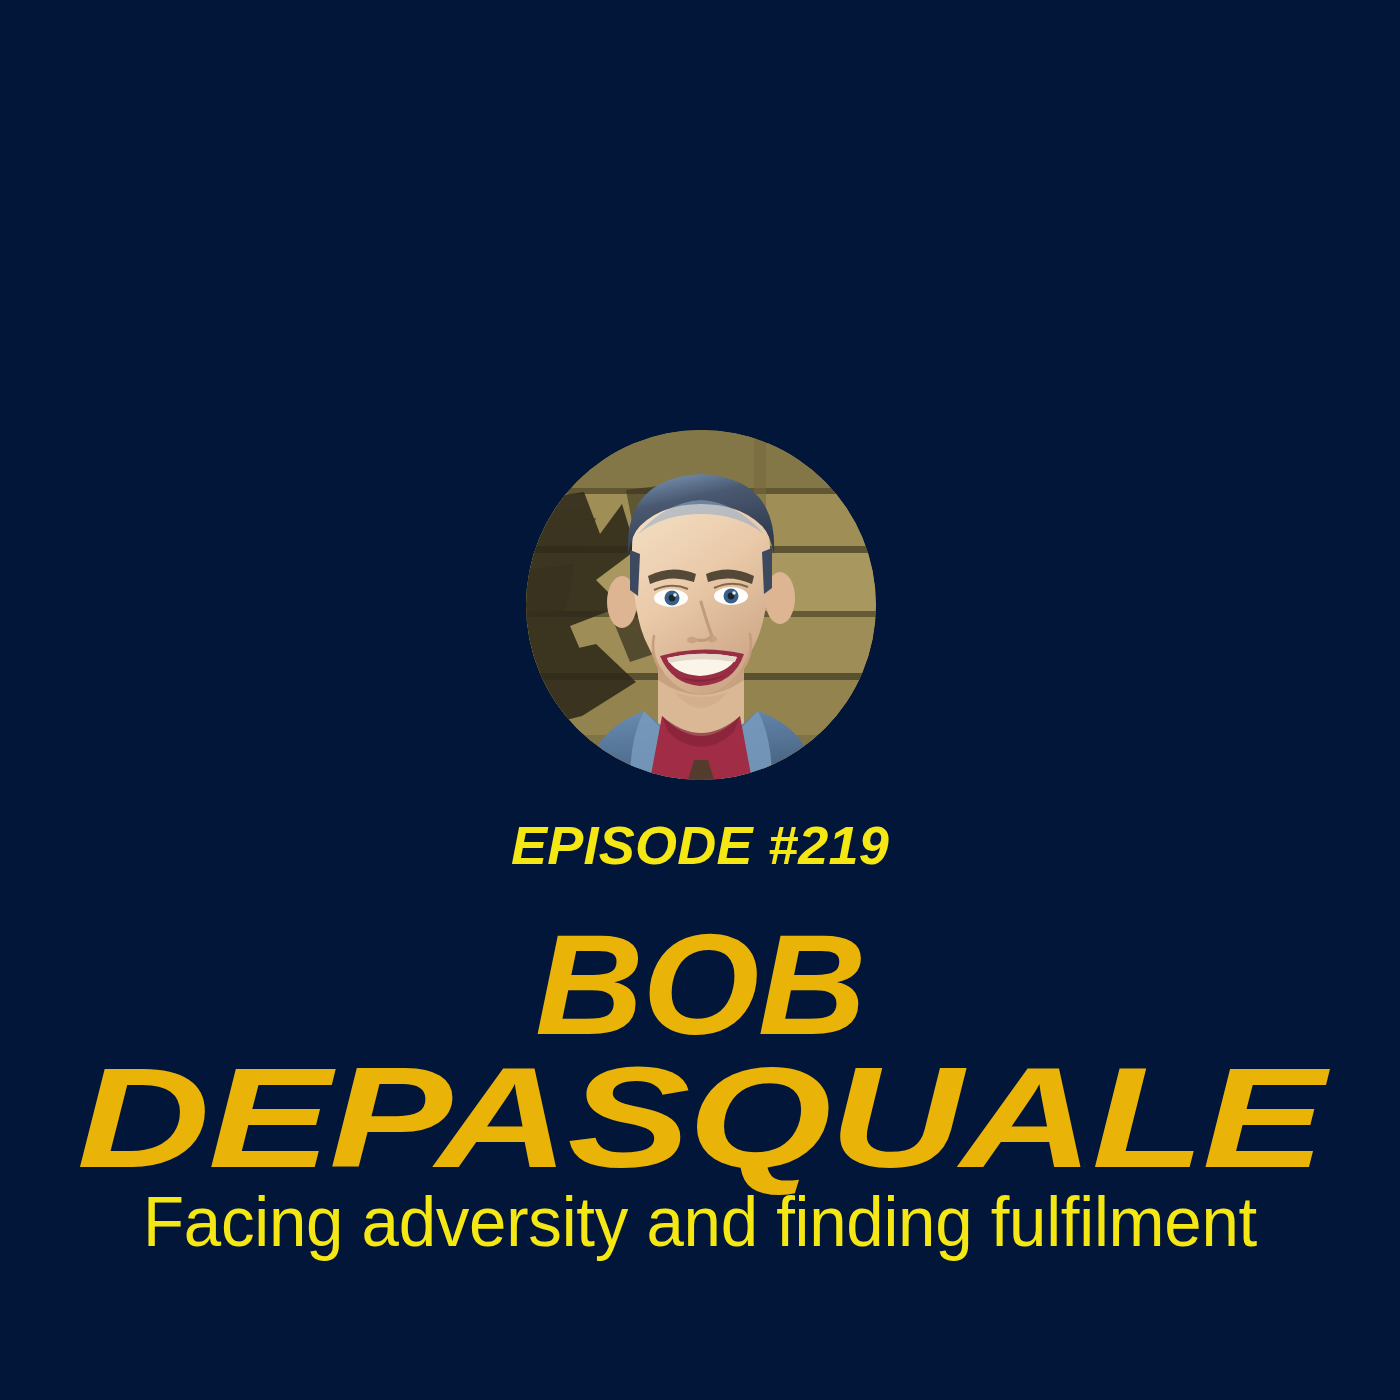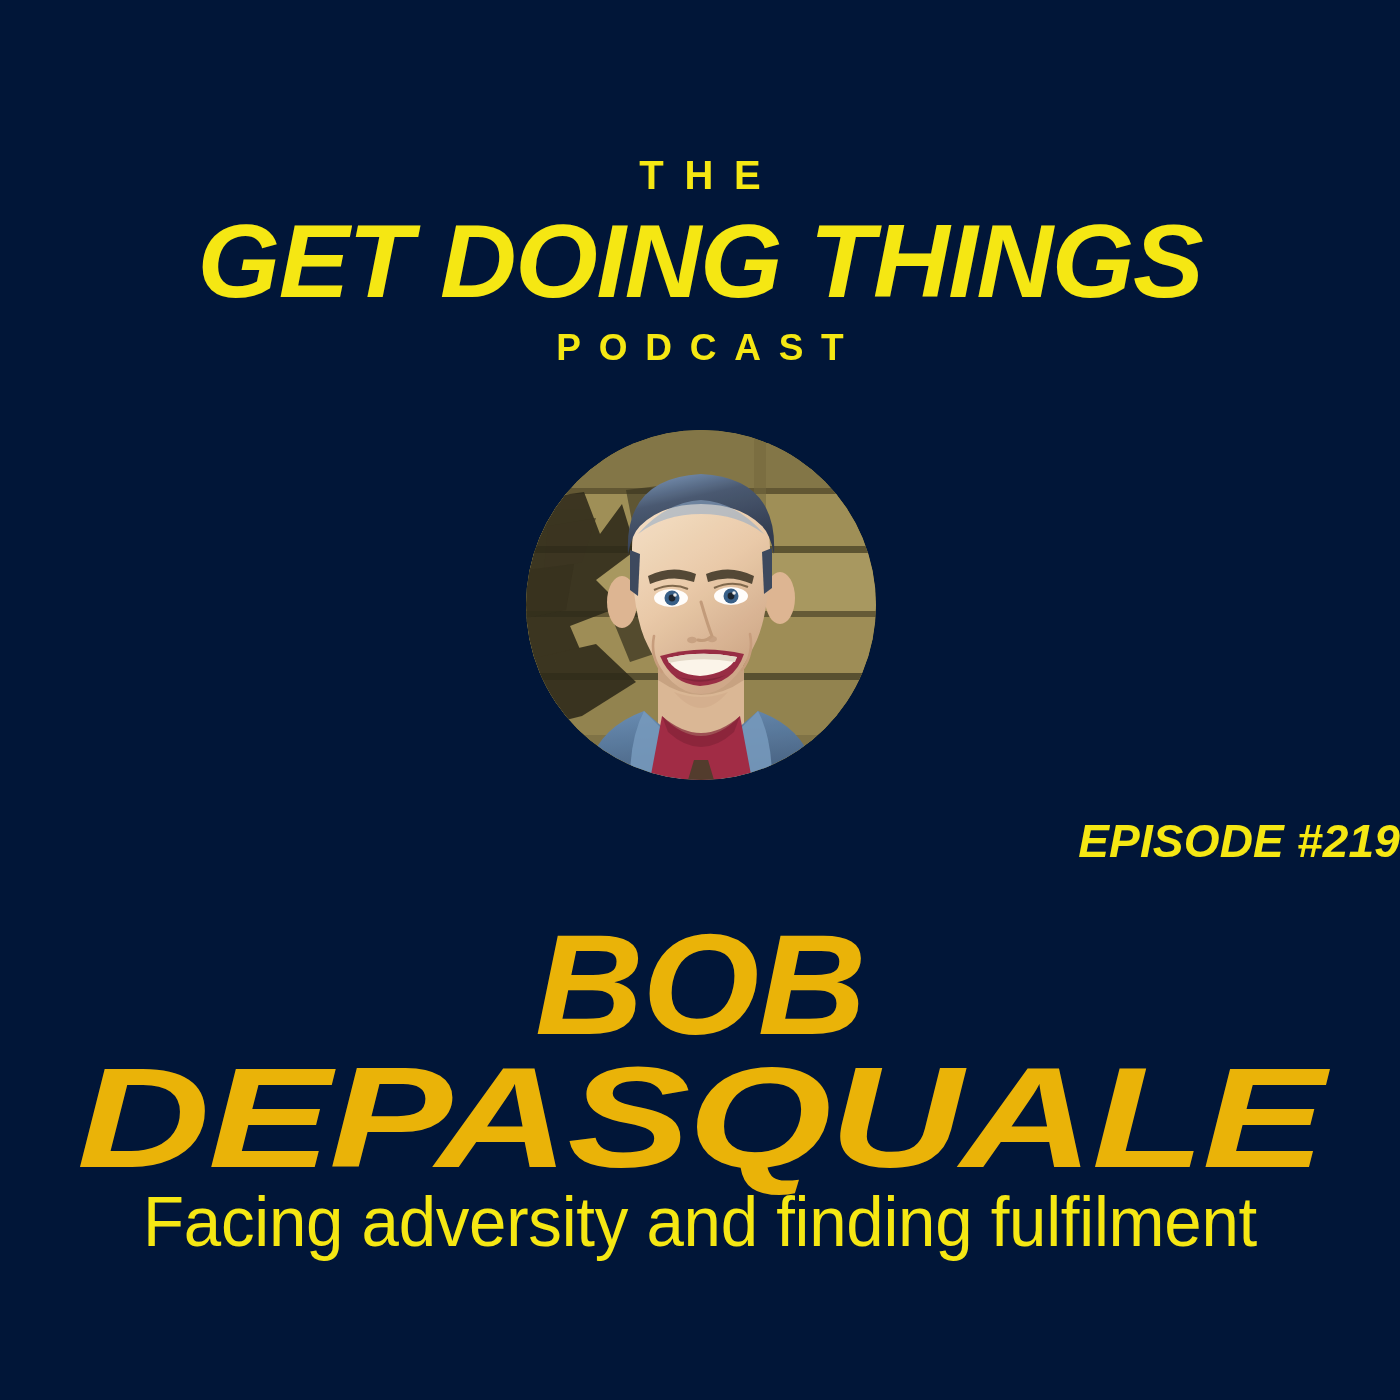--- a/index.html
+++ b/index.html
@@ -79,22 +79,22 @@
   }
 
   .portrait svg { display: block; width: 100%; height: 100%; }
 
   
   .episode {
     position: absolute;
     top: 818px;
     left: 0;
     width: 1400px;
-    text-align: right;
-    font-size: 46px;
+    text-align: center;
+    font-size: 54px;
     font-weight: 700;
     font-style: italic;
     letter-spacing: 0.004em;
     color: #F5E713;
     line-height: 1;
     font-family: "Liberation Sans", sans-serif;
   }
 
   
   .guest-name {
@@ -139,25 +139,20 @@
     letter-spacing: -0.004em;
     transform: scaleX(0.96);
     font-family: "Liberation Sans", sans-serif;
   }
 </style>
 </head>
 <body>
 
 <div class="cover">
 
-  <div class="brand">
-    <div class="brand-the">THE</div>
-    <div class="brand-title">GET DOING THINGS</div>
-    <div class="brand-podcast">PODCAST</div>
-  </div>
 
   <div class="portrait">
     <svg viewBox="0 0 350 350" xmlns="http://www.w3.org/2000/svg">
       <defs>
         <clipPath id="circleClip">
           <circle cx="175" cy="175" r="175"></circle>
         </clipPath>
         <linearGradient id="skinGrad" x1="0" y1="0" x2="0.5" y2="1">
           <stop offset="0%" stop-color="#f6e3cb"></stop>
           <stop offset="55%" stop-color="#e8c9a8"></stop>

